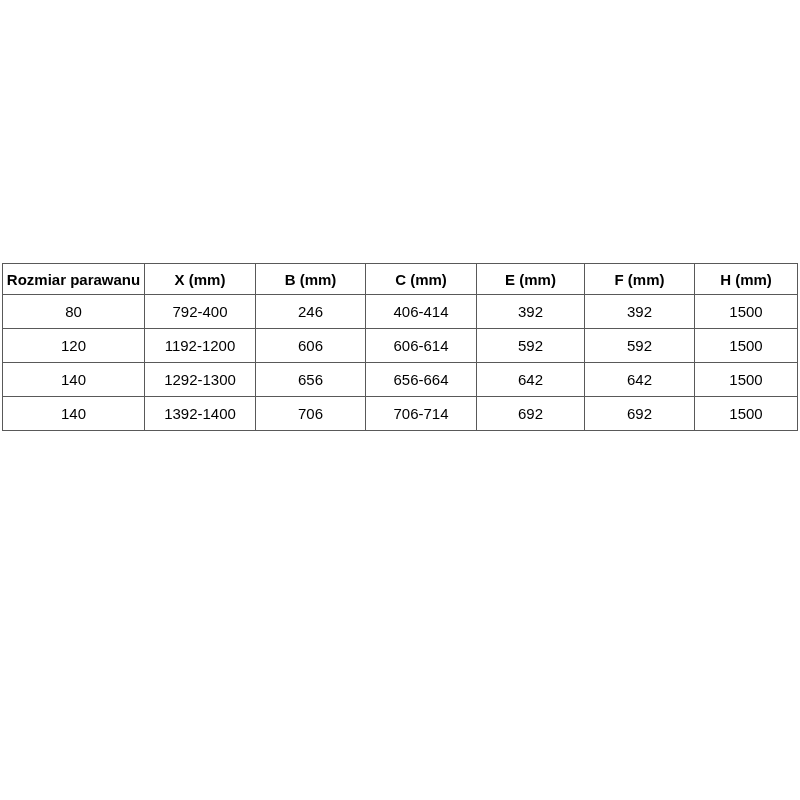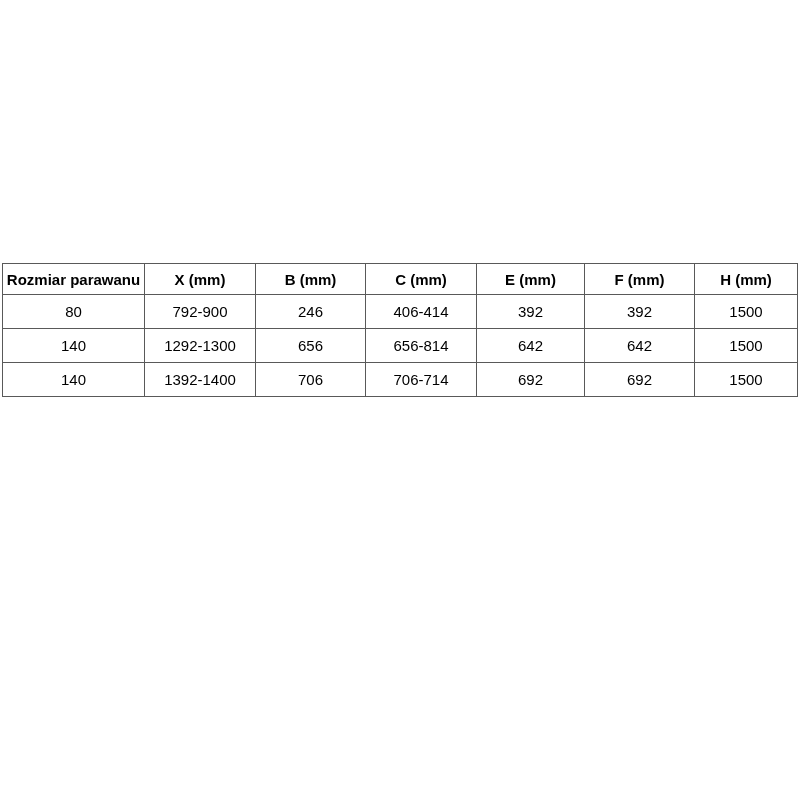--- a/index.html
+++ b/index.html
@@ -73,32 +73,41 @@
           <th>B (mm)</th>
           <th>C (mm)</th>
           <th>E (mm)</th>
           <th>F (mm)</th>
           <th>H (mm)</th>
         </tr>
     </thead>
     <tbody>
         <tr>
           <td>80</td>
-          <td>792-900</td>
+          <td>792-400</td>
           <td>246</td>
           <td>406-414</td>
           <td>392</td>
           <td>392</td>
           <td>1500</td>
         </tr>
         <tr>
+          <td>120</td>
+          <td>1192-1200</td>
+          <td>606</td>
+          <td>606-614</td>
+          <td>592</td>
+          <td>592</td>
+          <td>1500</td>
+        </tr>
+        <tr>
           <td>140</td>
           <td>1292-1300</td>
           <td>656</td>
-          <td>656-814</td>
+          <td>656-664</td>
           <td>642</td>
           <td>642</td>
           <td>1500</td>
         </tr>
         <tr>
           <td>140</td>
           <td>1392-1400</td>
           <td>706</td>
           <td>706-714</td>
           <td>692</td>

